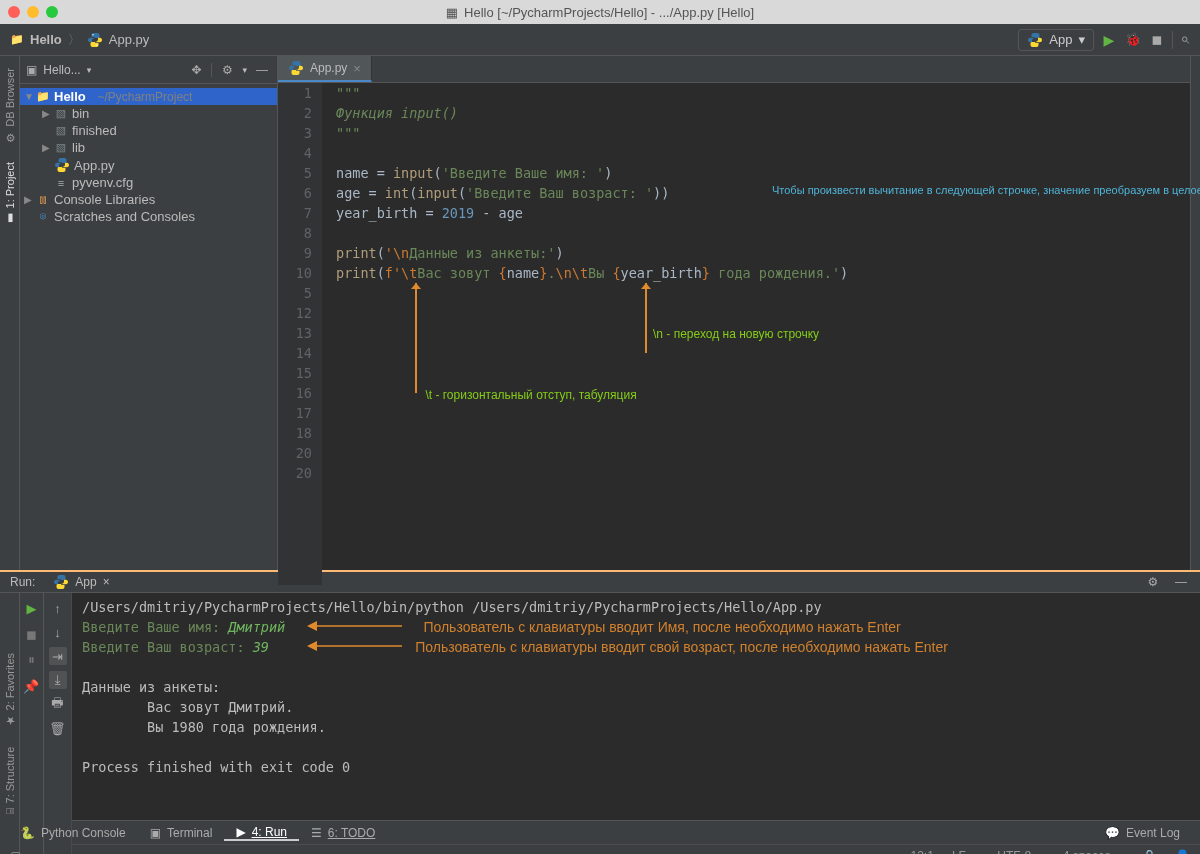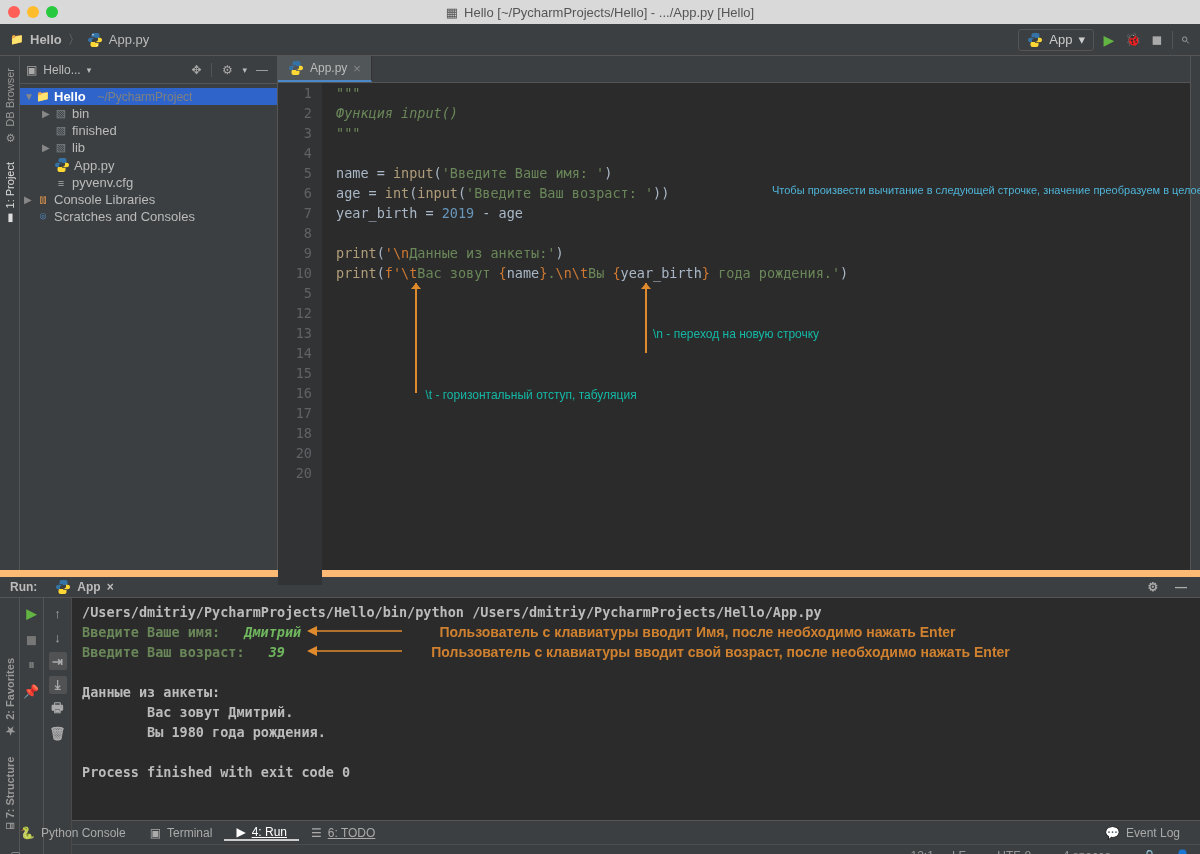--- a/index.html
+++ b/index.html
@@ -34,33 +34,33 @@
 .bold{ font-weight:bold; color:#fff; }
 .dim{ color:#808080; font-size:12px; }
 .editor{ flex:1; background:#2b2b2b; display:flex; flex-direction:column; position:relative; }
 .tabs{ height:28px; background:#3c3f41; border-bottom:1px solid #555; display:flex; align-items:flex-end; }
 .tab{ padding:4px 10px; background:#515658; border-right:1px solid #333; border-bottom:2px solid #4a88c7; display:flex; align-items:center; gap:6px; font-size:12px; }
 .tab .close{ color:#888; font-size:13px; cursor:pointer; }
 .code{ display:flex; font-family:Menlo,Consolas,monospace; font-size:13.5px; line-height:20px; flex:1; position:relative; }
 .gutter{ width:44px; background:#313335; color:#606366; text-align:right; padding:0 10px 0 0; user-select:none; }
 .codetext{ padding:0 14px; white-space:pre; color:#a9b7c6; position:relative; }
 .kw{ color:#cc7832; } .str{ color:#6a8759; } .fn{ color:#b09d79; } .cm{ color:#6a8759; font-style:italic; } .num{ color:#6897bb; } .esc{ color:#cc7832; } .fvar{ color:#a9b7c6; }
-.annot{ color:#14b8a6; font-size:12px; font-family:-apple-system,Arial,sans-serif; }
+.annot{ color:#84cc16; font-size:12px; font-family:-apple-system,Arial,sans-serif; }
 .annotright{ color:#4fb4d8; font-size:11px; line-height:14px; font-family:-apple-system,Arial,sans-serif; position:absolute; top:2px; left:450px; width:340px; }
 .arrow{ position:absolute; pointer-events:none; }
-.runpanel{ height:250px; background:#2b2b2b; border-top:7px solid #fdba74; display:flex; flex-direction:column;font-weight:bold; }
+.runpanel{ height:250px; background:#2b2b2b; border-top:2px solid #fdba74; display:flex; flex-direction:column; }
 .runhdr{ height:24px; background:#3c3f41; border-bottom:1px solid #555; display:flex; align-items:center; padding:0 10px; gap:10px; font-size:12px; }
 .runhdr .rtab{ padding:2px 8px; display:flex; align-items:center; gap:6px; }
 .runbody{ display:flex; flex:1; }
 .runrailL{ width:24px; display:flex; flex-direction:column; align-items:center; gap:8px; padding:6px 0; background:#3c3f41; border-right:1px solid #555; }
 .runrailR{ width:28px; display:flex; flex-direction:column; align-items:center; gap:6px; padding:6px 0; background:#3c3f41; border-right:1px solid #4a4a4a; }
 .rico{ width:18px; height:18px; color:#aaa; display:flex; align-items:center; justify-content:center; cursor:pointer; font-size:13px; }
 .rico.sel{ background:#505254; border-radius:2px; }
 .runout{ padding:4px 10px; font-family:Menlo,Consolas,monospace; font-size:13.5px; line-height:20px; color:#bbb; white-space:pre; position:relative; flex:1; }
-.prompt{ color:#6a8759; } .userin{ color:#6fb65e; font-style:italic;margin-left:16px; }
+.prompt{ color:#6a8759; } .userin{ color:#6fb65e; font-style:italic; }
 .runannot{ color:#d0812f; font-size:14px; font-family:-apple-system,Arial,sans-serif; }
 .bottombar{ height:24px; background:#3c3f41; border-top:1px solid #555; display:flex; align-items:center; padding:0 8px; font-size:12px; }
 .btab{ padding:0 12px; display:flex; align-items:center; gap:6px; color:#aaa; cursor:pointer; }
 .btab.sel{ color:#fff; border-bottom:2px solid #ccc; }
 .statusbar{ height:22px; background:#3c3f41; border-top:1px solid #4d4d4d; display:flex; align-items:center; padding:0 10px; font-size:12px; color:#999; gap:18px; justify-content:flex-end; }
 .underline{ text-decoration:underline; }
 svg{ display:block; }
 .arr-oa{ stroke:#e08a2e; stroke-width:1.5; fill:none; }
 .arr-oa-head{ fill:#e08a2e; }
 </style>

